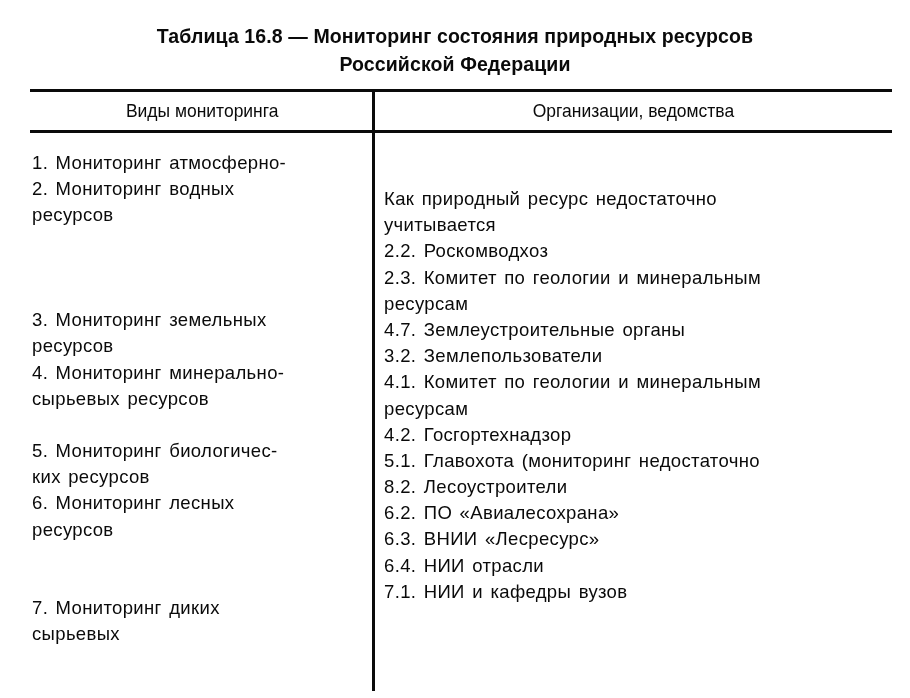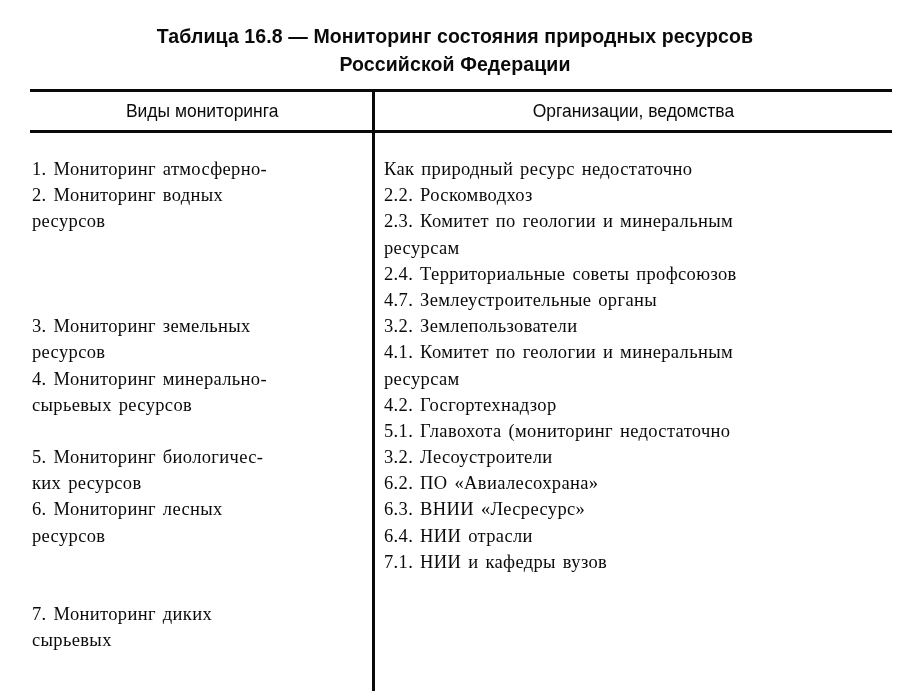--- a/index.html
+++ b/index.html
@@ -53,28 +53,27 @@
       line-height: 26px;
       text-align: center;
       white-space: nowrap;
       transform: scaleX(0.92);
     }
     .col-header.left { left: 30px; width: 342px; transform-origin: 186px 0; }
     .col-header.right { left: 375px; width: 517px; transform-origin: 258px 0; }
 
     .col {
       position: absolute;
-      top: 156px;
+      top: 150px;
       font-size: 18.5px;
       line-height: 26.2px;
       white-space: nowrap;
-      font-family: Liberation Serif, serif;
     }
     .col.left { left: 32px; width: 336px; }
-    .col.right { left: 384px; width: 505px; }
+    .col.right { left: 384px; width: 505px; margin-top: 36px; }
     .line {
       height: 26.2px;
       letter-spacing: 0.35px;
       word-spacing: 2px;
     }
   </style>
 </head>
 <body>
 
 <div class="title">
@@ -106,29 +105,29 @@
   <div class="line">6. Мониторинг лесных</div>
   <div class="line">ресурсов</div>
   <div class="line"></div>
   <div class="line"></div>
   <div class="line">7. Мониторинг диких</div>
   <div class="line">сырьевых</div>
 </div>
 
 <div class="col right">
   <div class="line">Как природный ресурс недостаточно</div>
+  <div class="line">учитывается</div>
   <div class="line">2.2. Роскомводхоз</div>
   <div class="line">2.3. Комитет по геологии и минеральным</div>
   <div class="line">ресурсам</div>
-  <div class="line">2.4. Территориальные советы профсоюзов</div>
   <div class="line">4.7. Землеустроительные органы</div>
   <div class="line">3.2. Землепользователи</div>
   <div class="line">4.1. Комитет по геологии и минеральным</div>
   <div class="line">ресурсам</div>
   <div class="line">4.2. Госгортехнадзор</div>
   <div class="line">5.1. Главохота (мониторинг недостаточно</div>
-  <div class="line">3.2. Лесоустроители</div>
+  <div class="line">8.2. Лесоустроители</div>
   <div class="line">6.2. ПО «Авиалесохрана»</div>
   <div class="line">6.3. ВНИИ «Лесресурс»</div>
   <div class="line">6.4. НИИ отрасли</div>
   <div class="line">7.1. НИИ и кафедры вузов</div>
   <div class="line"></div>
 </div>
 
 </body></html>

